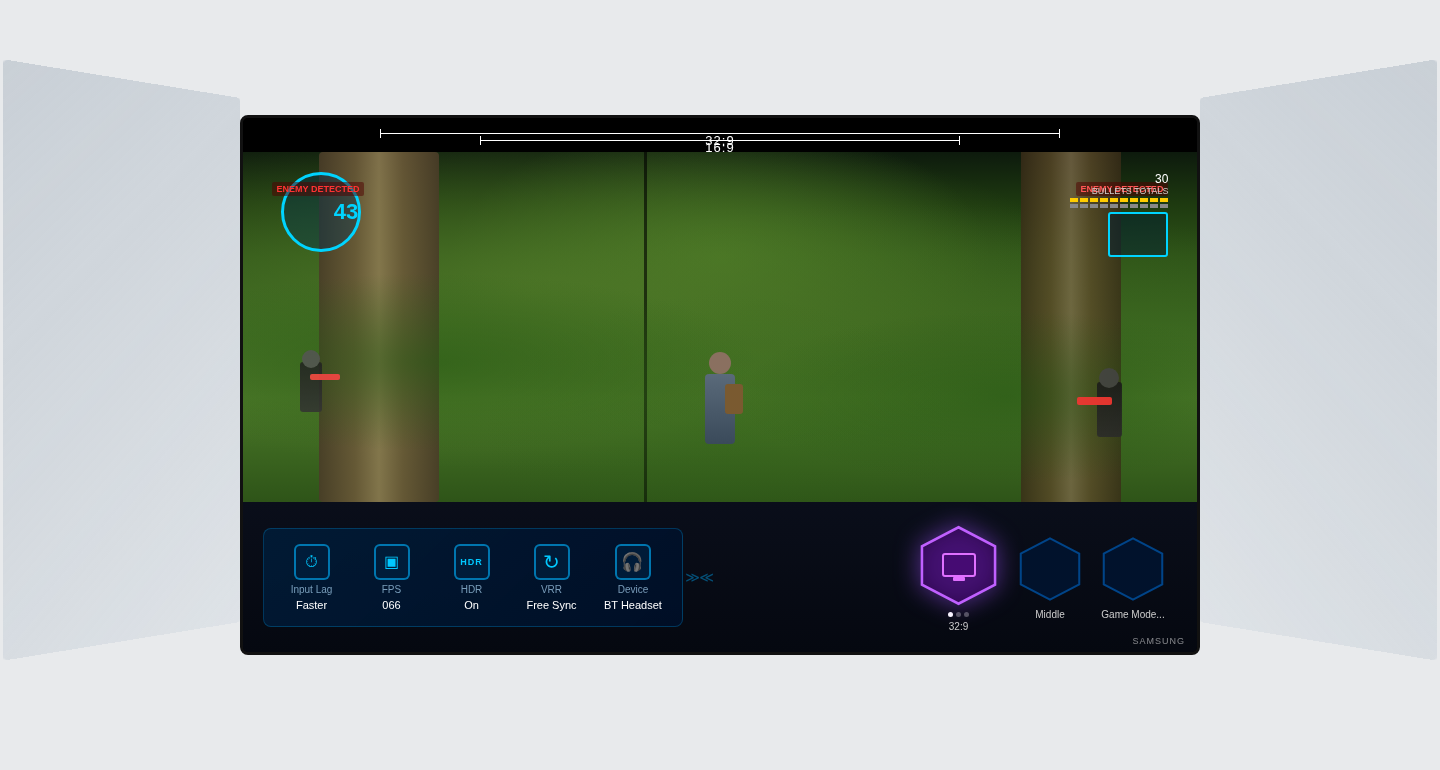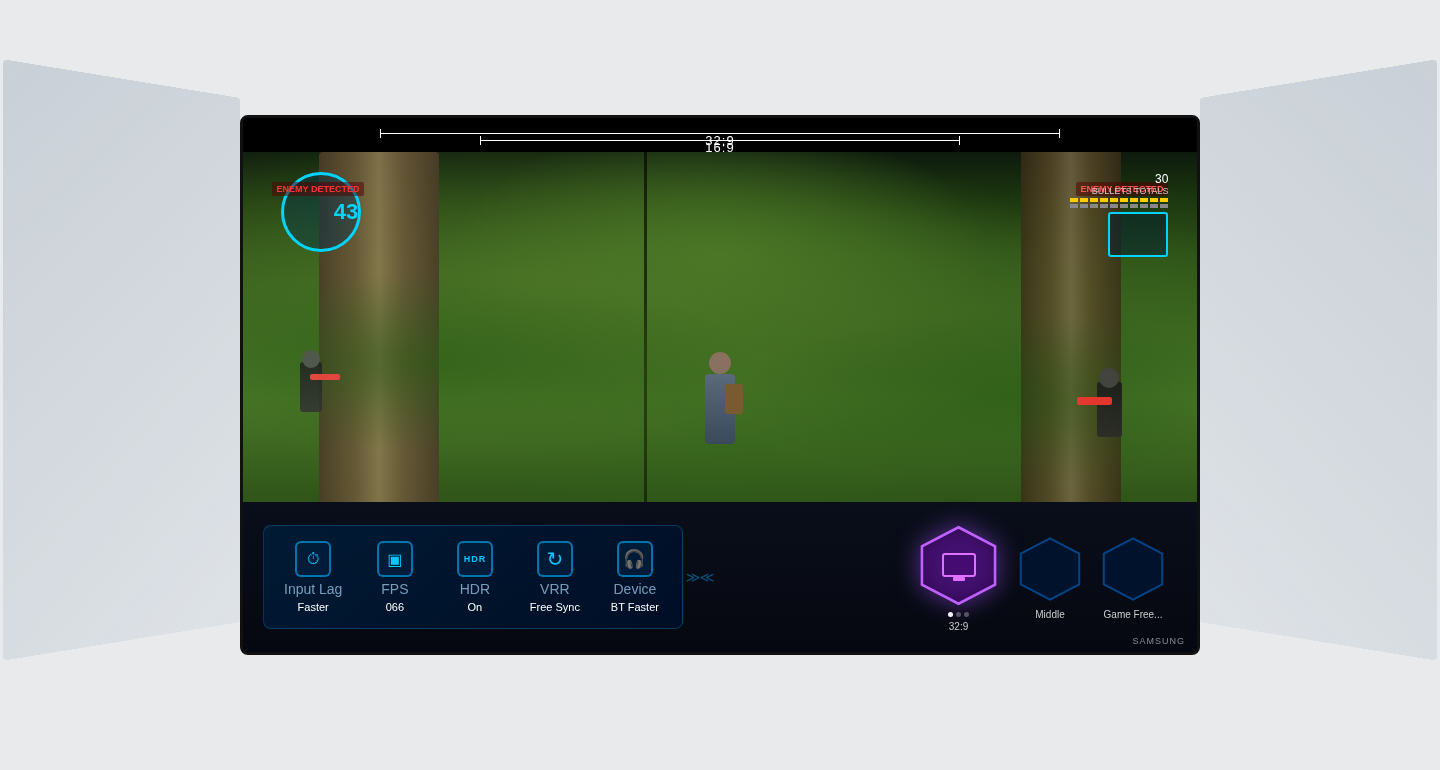--- a/index.html
+++ b/index.html
@@ -389,21 +389,21 @@
     .stat-icon.hdr-badge {
       background: rgba(0,30,60,0.8);
       border-color: rgba(0,180,255,0.6);
       font-size: 9px;
       font-weight: bold;
       color: #00c8ff;
       letter-spacing: 1px;
     }
     .stat-label {
       color: rgba(150,190,220,0.8);
-      font-size: 14px;
+      font-size: 10px;
     }
     .stat-value {
       color: #fff;
       font-size: 11px;
       font-weight: 500;
     }
 
     
     .hex-menu {
       display: flex;
@@ -645,21 +645,21 @@
 
           <div class="stat-item">
             <div class="stat-icon" style="font-size:20px;">↻</div>
             <span class="stat-label">VRR</span>
             <span class="stat-value">Free Sync</span>
           </div>
 
           <div class="stat-item">
             <div class="stat-icon" style="font-size:18px;">🎧</div>
             <span class="stat-label">Device</span>
-            <span class="stat-value">BT Faster</span>
+            <span class="stat-value">BT Headset</span>
           </div>
         </div>
       </div>
 
       <div class="hex-menu">
 
         <div class="hex-featured">
           <div class="hex-featured-shape">
             <svg viewBox="0 0 100 100">
               <polygon points="50,5 93,27.5 93,72.5 50,95 7,72.5 7,27.5" fill="rgba(60,0,100,0.6)" stroke="#c060ff" stroke-width="3"></polygon>
@@ -698,21 +698,21 @@
             <svg viewBox="0 0 100 100">
               <polygon points="50,5 93,27.5 93,72.5 50,95 7,72.5 7,27.5" fill="rgba(0,20,50,0.8)" stroke="#004488" stroke-width="3"></polygon>
             </svg>
             <div class="hex-icon">
               <svg width="28" height="28" viewBox="0 0 28 28">
                 <circle cx="14" cy="14" r="5" fill="none" stroke="#00c8ff" stroke-width="2"></circle>
                 <path d="M14 2v3M14 23v3M2 14h3M23 14h3M5.5 5.5l2 2M20.5 20.5l2 2M5.5 22.5l2-2M20.5 7.5l2-2" stroke="#00c8ff" stroke-width="2" stroke-linecap="round"></path>
               </svg>
             </div>
           </div>
-          <span class="hex-label">Game Free...</span>
+          <span class="hex-label">Game Mode...</span>
         </div>
 
 
       </div>
 
       <span class="samsung-logo">SAMSUNG</span>
     </div>
   </div>
 </div>
 

